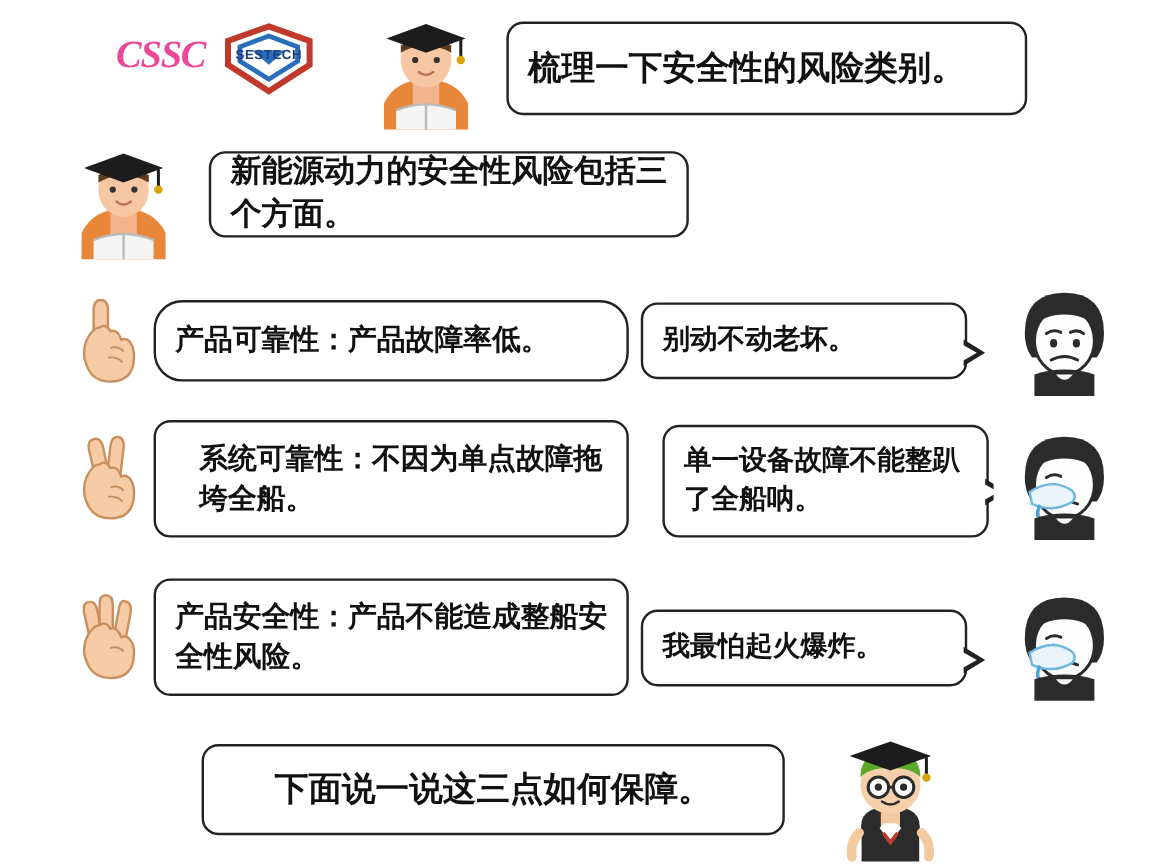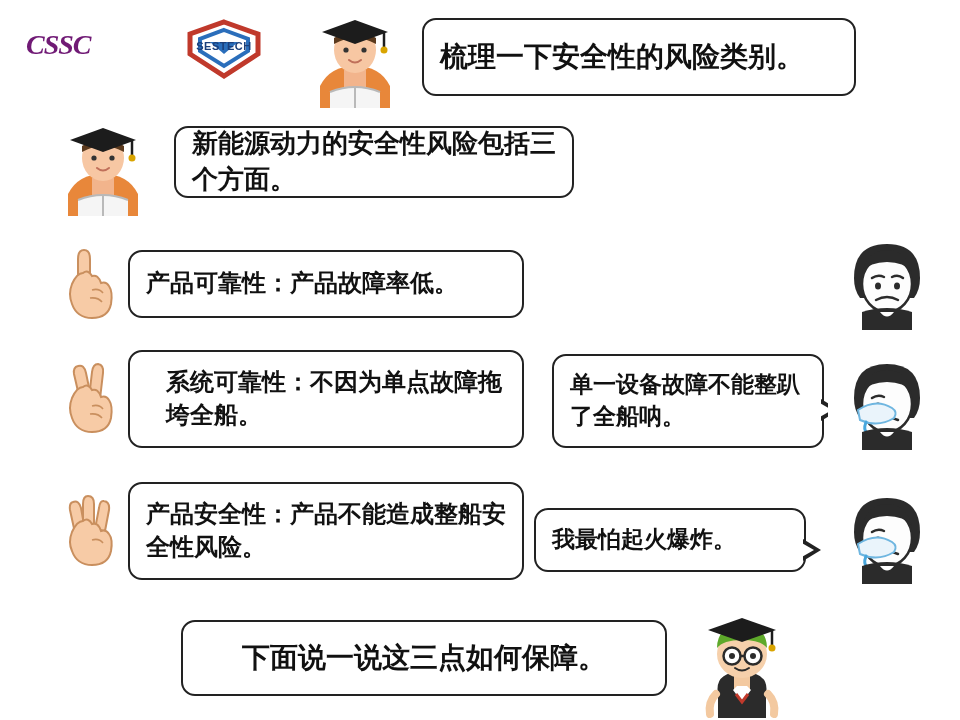--- a/index.html
+++ b/index.html
@@ -20,25 +20,26 @@
     height: 720px;
   }
   .abs { position: absolute; }
 
   
   .cssc-logo {
     left: 26px; top: 22px; width: 145px; height: 46px;
     font-family: "Liberation Serif", serif;
     font-weight: bold;
     font-style: italic;
-    font-size: 28px;
-    color: #701a75;
+    font-size: 32px;
+    color: #ec4899;
     letter-spacing: -1px;
     line-height: 46px;
     white-space: nowrap;
+    text-align: right;
   }
   .sestech-logo {
     left: 178px; top: 18px; width: 92px; height: 62px;
   }
   .sestech-logo .hex {
     position: absolute;
     left: 8px; top: 2px;
     width: 76px; height: 58px;
   }
   .sestech-logo .txt {
@@ -88,35 +89,35 @@
     border-bottom: 8px solid transparent;
     border-left: 14px solid #fff;
   }
 
   
   .b-q1   { left: 422px; top: 18px;  width: 434px; height: 78px;  }
   .b-q1 .btext  { font-size: 28px; }
   .b-a1   { left: 174px; top: 126px; width: 400px; height: 72px;  }
   .b-a1 .btext  { font-size: 26px; }
 
-  .b-p1   { left: 128px; top: 250px; width: 396px; height: 68px; }
+  .b-p1   { left: 128px; top: 250px; width: 396px; height: 68px; border-radius: 24px; }
   .b-p1 .btext  { font-size: 24px; }
   .b-p2   { left: 128px; top: 350px; width: 396px; height: 98px; padding-left: 36px; }
   .b-p2 .btext  { font-size: 24px; }
   .b-p3   { left: 128px; top: 482px; width: 396px; height: 98px; }
   .b-p3 .btext  { font-size: 24px; }
 
   .b-r1   { left: 534px; top: 252px; width: 272px; height: 64px; }
   .b-r1 .btext  { font-size: 23px; }
   .b-r2   { left: 552px; top: 354px; width: 272px; height: 94px; }
   .b-r2 .btext  { font-size: 23px; }
   .b-r3   { left: 534px; top: 508px; width: 272px; height: 64px; }
   .b-r3 .btext  { font-size: 23px; }
 
-  .b-close{ left: 181px; top: 620px; width: 486px; height: 76px; }
+  .b-close{ left: 168px; top: 620px; width: 486px; height: 76px; }
   .b-close .btext { font-size: 28px; text-align: center; }
 
   
   .grad {
     width: 110px; height: 110px;
   }
   .grad.g1 { left: 300px; top: 0px; }
   .grad.g2 { left: 48px;  top: 108px; }
 
   
@@ -203,20 +204,24 @@
   <div class="abs hand h1">
     <svg viewBox="0 0 64 78" width="64" height="78">
       <path d="M26 6 q6 0 6 9 v24 h-12 V15 q0 -9 6 -9 Z" fill="#f7cba6" stroke="#c98f5e" stroke-width="2"></path>
       <path d="M14 40 q-4 10 0 20 q5 14 20 14 q16 0 19 -14 q2 -12 -2 -18 q-3 -5 -8 -3 q-3 -9 -9 -7 q-4 -7 -9 -3 q-6 0 -11 11 Z" fill="#f7cba6" stroke="#c98f5e" stroke-width="2"></path>
       <path d="M34 46 q7 -2 11 3" stroke="#c98f5e" stroke-width="1.6" fill="none"></path>
       <path d="M32 54 q8 -1 12 4" stroke="#c98f5e" stroke-width="1.6" fill="none"></path>
     </svg>
   </div>
   <div class="abs bubble b-p1">
     <div class="btext">产品可靠性：产品故障率低。</div>
+  </div>
+  <div class="abs bubble b-r1">
+    <div class="btext">别动不动老坏。</div>
+    <div class="tail-right"></div>
   </div>
   <div class="abs face f1">
     <svg viewBox="0 0 118 100" width="118" height="100">
       <rect x="0" y="0" width="118" height="100" fill="#ffffff"></rect>
       <path d="M26 46 q0 -34 33 -34 q33 0 33 34 q0 12 -6 20 H32 q-6 -8 -6 -20 Z" fill="#2b2b2b"></path>
       <ellipse cx="59" cy="52" rx="25" ry="28" fill="#fdfdfd" stroke="#2b2b2b" stroke-width="2.5"></ellipse>
       <path d="M34 40 q6 -22 25 -22 q19 0 25 22 q-8 -10 -25 -10 q-17 0 -25 10 Z" fill="#2b2b2b"></path>
       <path d="M44 46 q6 -4 12 -1" stroke="#2b2b2b" stroke-width="2.5" fill="none" stroke-linecap="round"></path>
       <path d="M64 45 q6 -3 11 1" stroke="#2b2b2b" stroke-width="2.5" fill="none" stroke-linecap="round"></path>
       <ellipse cx="50" cy="54" rx="3" ry="3.6" fill="#2b2b2b"></ellipse>

